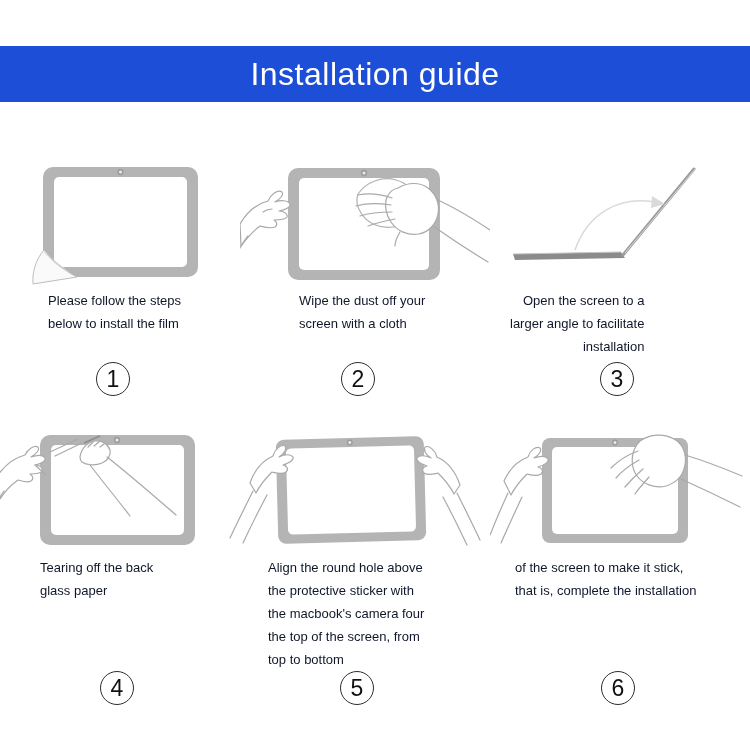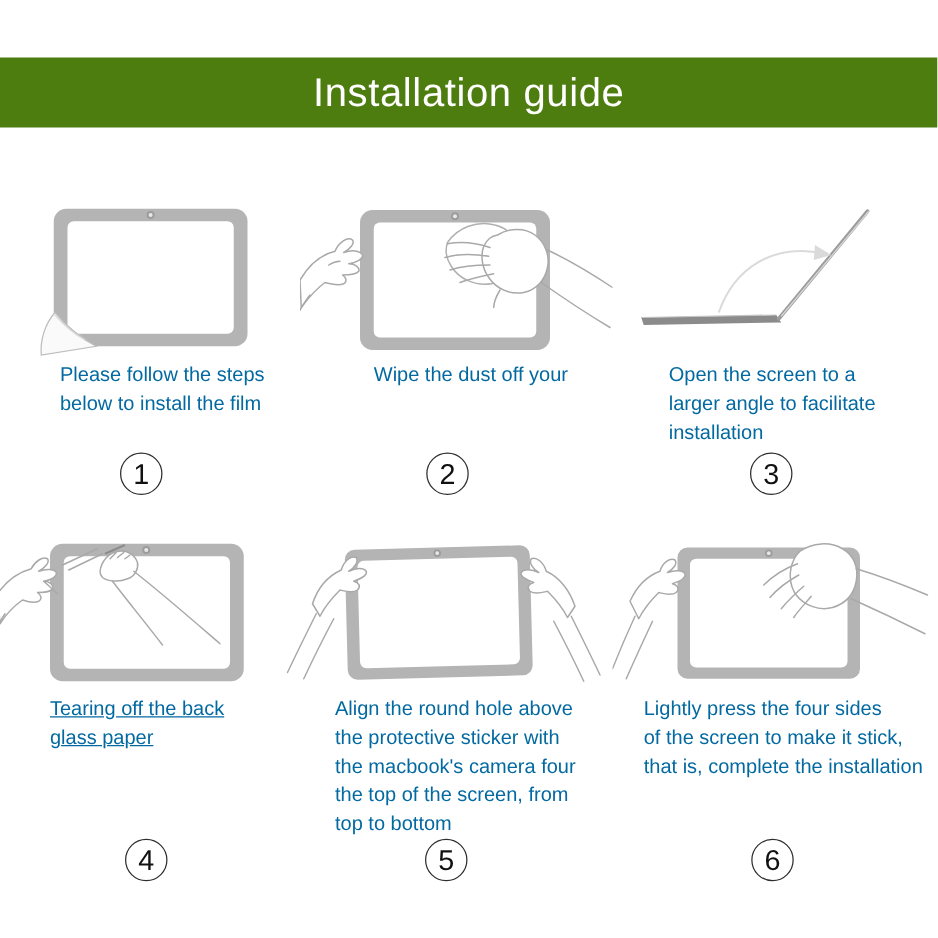--- a/index.html
+++ b/index.html
@@ -2,28 +2,28 @@
 <html><head>
 <meta charset="utf-8">
 <style>
   html,body{margin:0;padding:0;}
   body{
     width:750px;height:750px;position:relative;overflow:hidden;
     background:#ffffff;font-family:"Liberation Sans",sans-serif;
   }
   .header{
     position:absolute;left:0;top:46px;width:750px;height:56px;
-    background:#4d7c0f;display:flex;align-items:center;justify-content:center;
+    background:#1d4ed8;display:flex;align-items:center;justify-content:center;
   }
   .header-title{
     color:#ffffff;font-size:32px;font-weight:400;letter-spacing:0.5px;
   }
   .illus{position:absolute;}
   .cap{
-    position:absolute;color:#0369a1;font-size:16px;line-height:23px;
+    position:absolute;color:#0f172a;font-size:13px;line-height:23px;
     font-weight:400;white-space:nowrap;
   }
   .num{
     position:absolute;width:34px;height:34px;border:1.6px solid #2e2e2e;
     border-radius:50%;display:flex;align-items:center;justify-content:center;
     font-size:23px;color:#111111;box-sizing:border-box;
   }
   svg .ln{fill:none;stroke:#a9a9a9;stroke-width:1.2;stroke-linecap:round;stroke-linejoin:round;}
   svg .hand{fill:#ffffff;stroke:#a9a9a9;stroke-width:1.2;stroke-linejoin:round;}
   svg .frame{fill:#b4b4b4;}
@@ -78,38 +78,39 @@
     <path class="ln" d="M151,47 C138,45 126,45 116,48"></path>
     <path class="ln" d="M152,54 C140,54 129,55 120,58"></path>
     <path class="ln" d="M155,61 C145,63 136,65 128,68"></path>
     <path class="ln" d="M160,74 C157,79 155,83 155,88"></path>
     <path class="ln" d="M198,42 C215,50 232,60 250,72"></path>
     <path class="ln" d="M193,68 C210,80 228,92 248,104"></path>
   </g>
 </svg>
 <div class="cap" style="left:287px;top:289px;margin-left:12px;">
   <div>Wipe the dust off your</div>
+  <div>screen with a cloth</div>
 </div>
 <div class="num" style="left:341px;top:362px;">
   <span>2</span>
 </div>
 
 <svg class="illus" style="left:495px;top:158px;" width="245" height="115" viewBox="0 0 245 115">
   <g>
     <path d="M18,96 L126,94 L130,100 L20,102 Z" fill="#8b8b8b"></path>
     <path d="M18,96 L126,94" stroke="#c4c4c4" stroke-width="1" fill="none"></path>
     <path d="M128,97 L199,11" stroke="#9c9c9c" stroke-width="3" stroke-linecap="round" fill="none"></path>
     <path d="M130,95 L200,11" stroke="#d8d8d8" stroke-width="1" fill="none"></path>
   </g>
   <g>
     <path d="M80,92 C93,55 124,38 160,44" fill="none" stroke="#dadada" stroke-width="1.6"></path>
     <path d="M157,38 L170,46 L156,50 Z" fill="#dadada"></path>
   </g>
 </svg>
-<div class="cap" style="left:535px;top:289px;">
+<div class="cap" style="left:510px;top:289px;text-align:right;">
   <div>Open the screen to a</div>
   <div>larger angle to facilitate</div>
   <div>installation</div>
 </div>
 <div class="num" style="left:600px;top:362px;">
   <span>3</span>
 </div>
 
 <svg class="illus" style="left:0px;top:425px;" width="245" height="130" viewBox="0 0 245 130">
   <g>
@@ -130,21 +131,21 @@
     <path class="ln" d="M100,22 l4,-3"></path>
     <path class="ln" d="M107,32 C130,50 154,71 176,90"></path>
     <path class="ln" d="M90,40 C103,57 117,74 130,91"></path>
   </g>
   <g>
     <path class="hand" d="M-2,50 C5,40 14,33 25,30 C28,24 34,20 38,22 C40,25 36,29 31,32 C37,30 43,30 45,33 C46,36 41,39 35,40 C40,40 43,43 42,46 C40,49 35,49 30,49 C33,51 34,54 31,56 C27,58 21,56 18,55 C11,60 5,66 0,74 Z"></path>
     <path class="ln" d="M35,40 L46,50"></path>
     <path class="ln" d="M4,66 C0,72 -4,79 -9,87"></path>
   </g>
 </svg>
-<div class="cap" style="left:40px;top:556px;text-decoration:underline;">
+<div class="cap" style="left:40px;top:556px;">
   <div>Tearing off the back</div>
   <div>glass paper</div>
 </div>
 <div class="num" style="left:100px;top:671px;">
   <span>4</span>
 </div>
 
 <svg class="illus" style="left:220px;top:425px;" width="280" height="132" viewBox="0 0 280 132">
   <g transform="rotate(-1.5 131 65)">
     <rect class="frame" x="57" y="13" width="148" height="104" rx="8"></rect>
@@ -190,19 +191,18 @@
     <path class="hand" d="M150,16 C160,9 174,8 184,14 C193,19 197,29 195,40 C193,51 186,58 176,61 C165,64 153,59 147,51 C141,43 141,31 145,23 C146,20 148,18 150,16 Z"></path>
     <path class="ln" d="M148,26 C137,30 128,36 121,43"></path>
     <path class="ln" d="M149,35 C140,40 132,46 126,53"></path>
     <path class="ln" d="M153,44 C146,50 140,56 135,62"></path>
     <path class="ln" d="M159,52 C154,58 149,63 145,69"></path>
     <path class="ln" d="M195,30 C215,36 233,43 252,51"></path>
     <path class="ln" d="M191,54 C211,63 230,72 250,82"></path>
   </g>
 </svg>
 <div class="cap" style="left:515px;top:556px;">
-  <div>Lightly press the four sides</div>
   <div>of the screen to make it stick,</div>
   <div>that is, complete the installation</div>
 </div>
 <div class="num" style="left:601px;top:671px;">
   <span>6</span>
 </div>
 
 </body></html>

